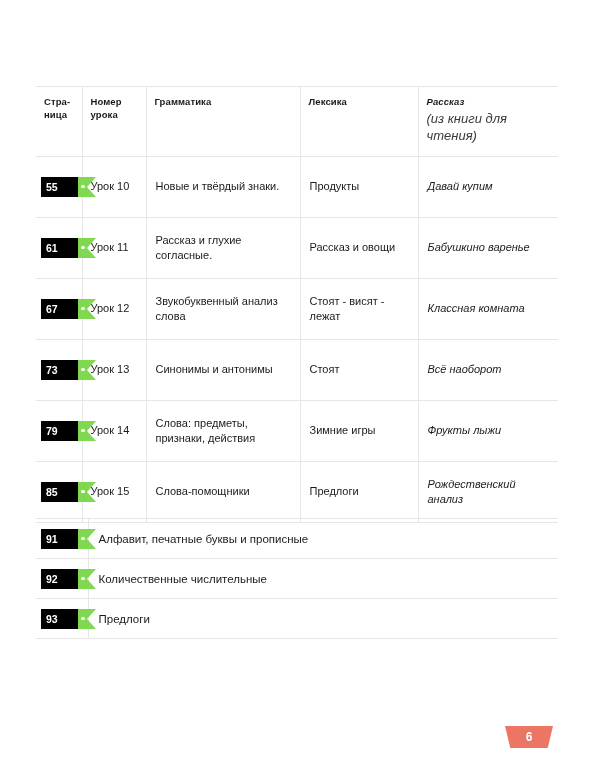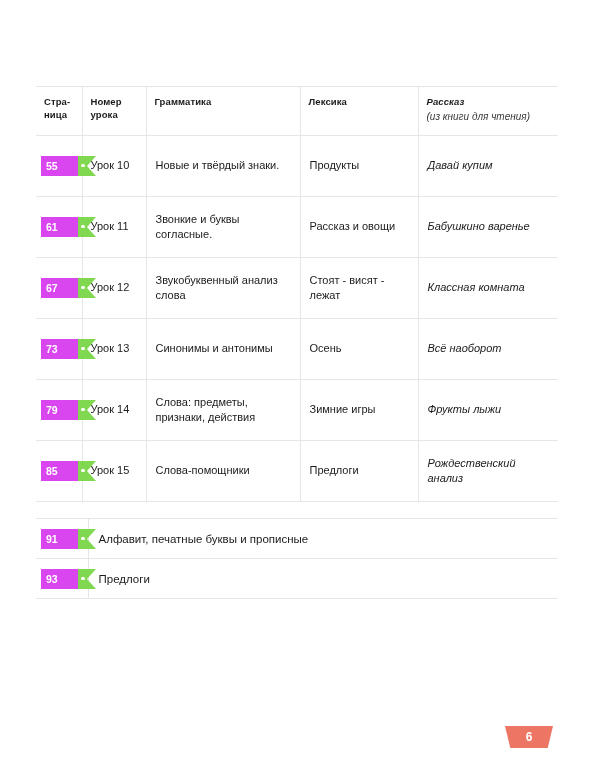--- a/index.html
+++ b/index.html
@@ -57,21 +57,21 @@
     line-height: 1.32;
     vertical-align: top;
     letter-spacing: 0.1px;
   }
   .toc-table thead th.h-page,
   .toc-table thead th.h-lesson { padding-left: 8px; }
 
   .sub-note {
     display: block;
     font-weight: normal;
-    font-size: 10px;
+    font-size: 13px;
     color: #3a3a3a;
     margin-top: 1px;
     letter-spacing: 0;
   }
 
   .toc-table tbody td {
     height: 52px;
     font-size: 11px;
     line-height: 1.36;
     padding: 4px 9px;
@@ -83,21 +83,21 @@
     padding-left: 8px;
     font-size: 11px;
   }
 
   
   .tag {
     position: relative;
     display: inline-block;
     width: 37px;
     height: 20px;
-    background: #d946ef;
+    background: #000000;
     color: #ffffff;
     font-size: 10.5px;
     font-weight: bold;
     line-height: 20px;
     padding-left: 5px;
     box-sizing: border-box;
   }
   .tag::after {
     content: "";
     position: absolute;
@@ -201,36 +201,36 @@
         <tr>
           <td class="cell-page"><span class="tag">55<span class="hole"></span></span></td>
           <td class="cell-lesson">Урок 10</td>
           <td>Новые и твёрдый знаки.</td>
           <td>Продукты</td>
           <td>Давай купим</td>
         </tr>
         <tr>
           <td class="cell-page"><span class="tag">61<span class="hole"></span></span></td>
           <td class="cell-lesson">Урок 11</td>
-          <td>Звонкие и буквы согласные.</td>
+          <td>Рассказ и глухие согласные.</td>
           <td>Рассказ и овощи</td>
           <td>Бабушкино варенье</td>
         </tr>
         <tr>
           <td class="cell-page"><span class="tag">67<span class="hole"></span></span></td>
           <td class="cell-lesson">Урок 12</td>
           <td>Звукобуквенный анализ слова</td>
           <td>Стоят - висят - лежат</td>
           <td>Классная комната</td>
         </tr>
         <tr>
           <td class="cell-page"><span class="tag">73<span class="hole"></span></span></td>
           <td class="cell-lesson">Урок 13</td>
           <td>Синонимы и антонимы</td>
-          <td>Осень</td>
+          <td>Стоят</td>
           <td>Всё наоборот</td>
         </tr>
         <tr>
           <td class="cell-page"><span class="tag">79<span class="hole"></span></span></td>
           <td class="cell-lesson">Урок 14</td>
           <td>Слова: предметы, признаки, действия</td>
           <td>Зимние игры</td>
           <td>Фрукты лыжи</td>
         </tr>
         <tr>
@@ -247,20 +247,24 @@
     <colgroup>
         <col class="e-page">
         <col class="e-title">
       </colgroup>
     <tbody>
         <tr>
           <td class="e-cell-page"><span class="tag">91<span class="hole"></span></span></td>
           <td class="e-cell-title">Алфавит, печатные буквы и прописные</td>
         </tr>
         <tr>
+          <td class="e-cell-page"><span class="tag">92<span class="hole"></span></span></td>
+          <td class="e-cell-title">Количественные числительные</td>
+        </tr>
+        <tr>
           <td class="e-cell-page"><span class="tag">93<span class="hole"></span></span></td>
           <td class="e-cell-title">Предлоги</td>
         </tr>
       </tbody>
   </table>
 
   <div class="page-badge">6</div>
 
 </div>
 

